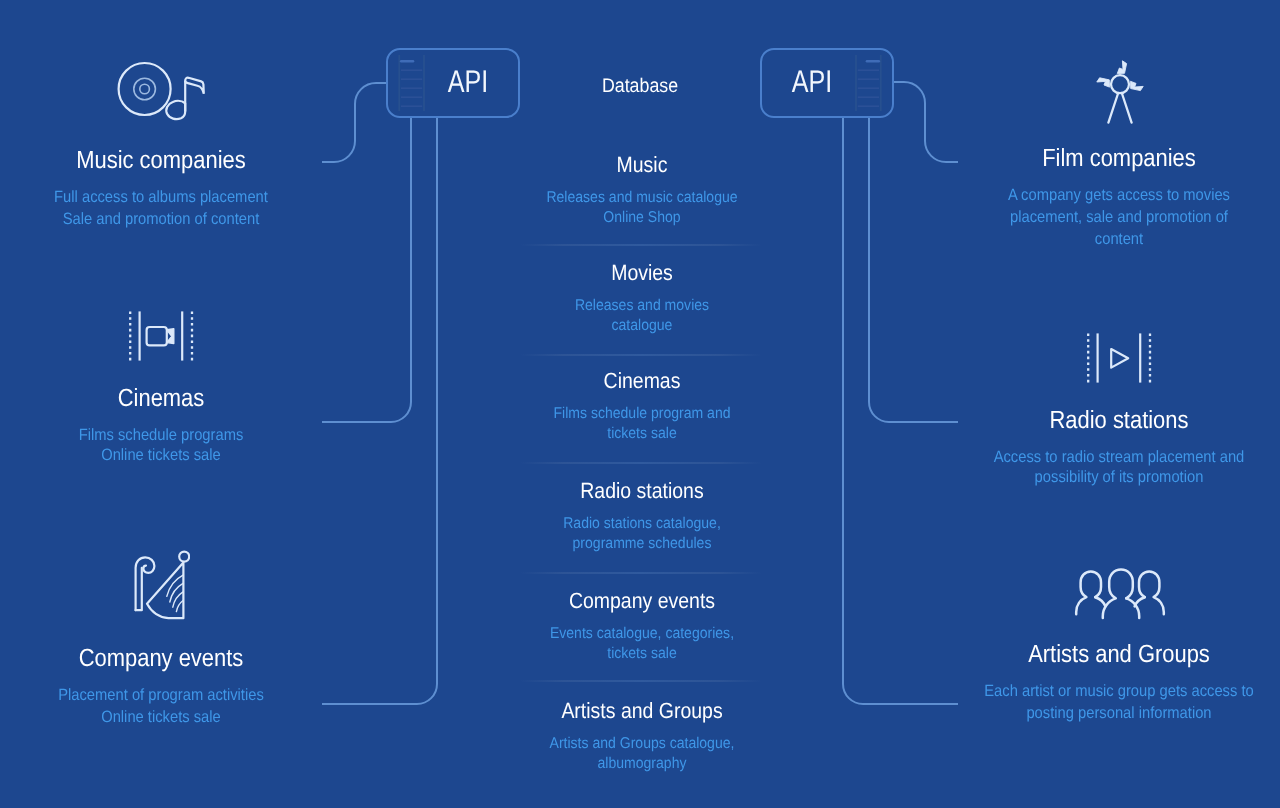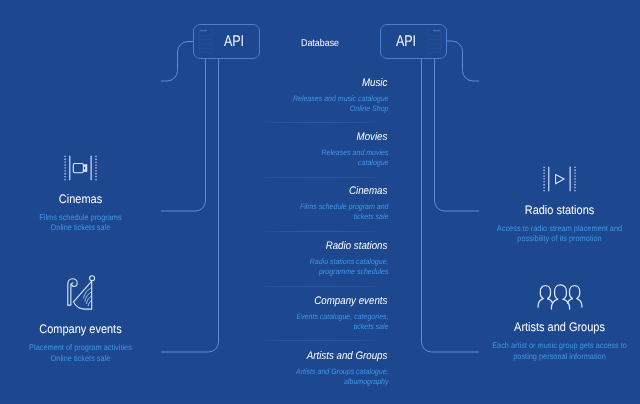--- a/index.html
+++ b/index.html
@@ -16,21 +16,21 @@
   .card{position:absolute;text-align:center;}
   .card .ico{display:block;margin:0 auto;}
   .card .ttl{color:#ffffff;font-size:12.4px;font-weight:400;line-height:13px;
              transform:scaleX(.885);}
   .card .sub{color:#3f97e8;font-size:8.2px;line-height:10.7px;font-weight:400;
              transform:scaleX(.9);margin-top:7.2px;}
 
   
   .dbhdr{position:absolute;color:#ffffff;font-size:9.9px;text-align:center;
          transform:scaleX(.9);line-height:10px;}
-  .dbsec{position:absolute;text-align:right;width:150px;left:245.7px;font-style:italic;}
+  .dbsec{position:absolute;text-align:center;width:150px;left:245.7px;}
   .dbsec .ttl{color:#ffffff;font-size:11px;font-weight:400;line-height:11px;
               transform:scaleX(.885);}
   .dbsec .sub{color:#3f97e8;font-size:7.8px;line-height:10px;margin-top:4.2px;
               transform:scaleX(.9);}
   .dbsec .sub{margin-top:5.2px;}
   .divider{position:absolute;height:1px;
            background:linear-gradient(90deg,#1d478f 0%,#2d5496 18%,#305a9e 50%,#2d5496 82%,#1d478f 100%);}
 
   
   .apibox{position:absolute;border:1px solid #4a7fcc;border-radius:7px;
@@ -127,20 +127,35 @@
           <div>albumography</div>
         </div>
       </div>
       <div class="divider" style="left:260px;top:122px;width:121px;"></div>
       <div class="divider" style="left:260px;top:176.5px;width:121px;"></div>
       <div class="divider" style="left:260px;top:231px;width:121px;"></div>
       <div class="divider" style="left:260px;top:285.5px;width:121px;"></div>
       <div class="divider" style="left:260px;top:340px;width:121px;"></div>
     </div>
 
+  <div class="card" style="left:0px;top:28px;width:161px;">
+    <svg class="ico" style="margin-bottom:12px;" width="46" height="34" viewBox="0 0 46 34" fill="none" stroke="#dce9fa" stroke-width="1.1">
+      <circle cx="14.3" cy="16.5" r="13"></circle>
+      <circle cx="14.3" cy="16.5" r="5.4" stroke-width=".8" stroke="#9cb9e0"></circle>
+      <circle cx="14.3" cy="16.5" r="2.4" stroke-width=".8" stroke="#9cb9e0"></circle>
+      <path d="M34.6,12.4 V27.7"></path>
+      <path d="M34.6,12.4 C34.6,11.2 35.3,10.7 36.3,10.9 L42.6,12.7 C43.3,12.9 43.6,13.4 43.7,14.2 L43.9,18.9 C43.3,16.3 42.6,15.4 40.7,14.9 L36.4,13.7 C35.3,13.4 34.6,13.4 34.6,12.4 Z"></path>
+      <path d="M34.6,23.7 C33.1,22.4 30.5,22.1 28.4,23 C25.8,24 24.4,26.6 25.6,29 C26.8,31.3 30,32.1 32.5,31.1 C33.9,30.5 34.6,29.3 34.6,27.7 Z"></path>
+    </svg>
+    <div class="ttl">Music companies</div>
+    <div class="sub">
+        <div>Full access to albums placement</div>
+        <div>Sale and promotion of content</div>
+      </div>
+  </div>
 
   <div class="card" style="left:0px;top:155px;width:161px;">
     <svg class="ico" style="margin-bottom:11.5px;" width="34" height="26" viewBox="0 0 34 26" fill="none" stroke="#dce9fa" stroke-width="1.1">
       <path d="M1.1,0.7 V25.3" stroke-dasharray="1.3 1.6" stroke-width="1.15"></path>
       <path d="M5.8,0.7 V25.3"></path>
       <path d="M27.1,0.7 V25.3"></path>
       <path d="M32,0.7 V25.3" stroke-dasharray="1.3 1.6" stroke-width="1.15"></path>
       <rect x="9.3" y="8.5" width="10.1" height="9.2" rx="1.5"></rect>
       <path d="M19.4,9.9 L22.9,9.4 V16.8 L19.4,16.3 L21.9,13.1 Z" fill="#dce9fa" stroke-width=".7" stroke-linejoin="round"></path>
     </svg>
@@ -162,20 +177,36 @@
       <path d="M25.7,20.8 C23,22.5 21,25.3 20.4,28.6" stroke-width=".7"></path>
       <path d="M25.7,25.1 C23.9,26.4 22.6,28.4 22.2,30.8" stroke-width=".7"></path>
     </svg>
     <div class="ttl">Company events</div>
     <div class="sub">
         <div>Placement of program activities</div>
         <div>Online tickets sale</div>
       </div>
   </div>
 
+  <div class="card" style="left:479px;top:29px;width:161px;">
+    <svg class="ico" style="margin-bottom:11px;" width="26" height="33" viewBox="0 0 26 33" fill="none" stroke="#dce9fa" stroke-width="1.15" stroke-linejoin="round" stroke-linecap="round">
+      <circle cx="13" cy="13.1" r="4.5"></circle>
+      <path d="M12.1,17.5 L7.2,32.3"></path>
+      <path d="M13.9,17.5 L18.8,32.3"></path>
+      <path d="M11.7,7.6 L12.7,5 L14.5,5.7 L14.2,1.4 L16.3,2.8 L15.3,7.5 Z" fill="#dce9fa" stroke-width=".45"></path>
+      <path d="M7.6,14.5 L5,13.5 L5.7,11.7 L1.4,12 L2.8,9.9 L7.5,10.9 Z" fill="#dce9fa" stroke-width=".45"></path>
+      <path d="M18.4,11.7 L21,12.7 L20.3,14.5 L24.6,14.2 L23.2,16.3 L18.5,15.3 Z" fill="#dce9fa" stroke-width=".45"></path>
+    </svg>
+    <div class="ttl">Film companies</div>
+    <div class="sub">
+        <div>A company gets access to movies</div>
+        <div>placement, sale and promotion of</div>
+        <div>content</div>
+      </div>
+  </div>
 
   <div class="card" style="left:479px;top:166px;width:161px;">
     <svg class="ico" style="margin-bottom:11.5px;" width="34" height="26" viewBox="0 0 34 26" fill="none" stroke="#dce9fa" stroke-width="1.1">
       <path d="M1.1,0.7 V25.3" stroke-dasharray="1.3 1.6" stroke-width="1.15"></path>
       <path d="M5.8,0.7 V25.3"></path>
       <path d="M27.1,0.7 V25.3"></path>
       <path d="M32,0.7 V25.3" stroke-dasharray="1.3 1.6" stroke-width="1.15"></path>
       <path d="M12.6,8.5 L21.1,13.1 L12.6,17.8 Z" stroke-linejoin="round"></path>
     </svg>
     <div class="ttl">Radio stations</div>

